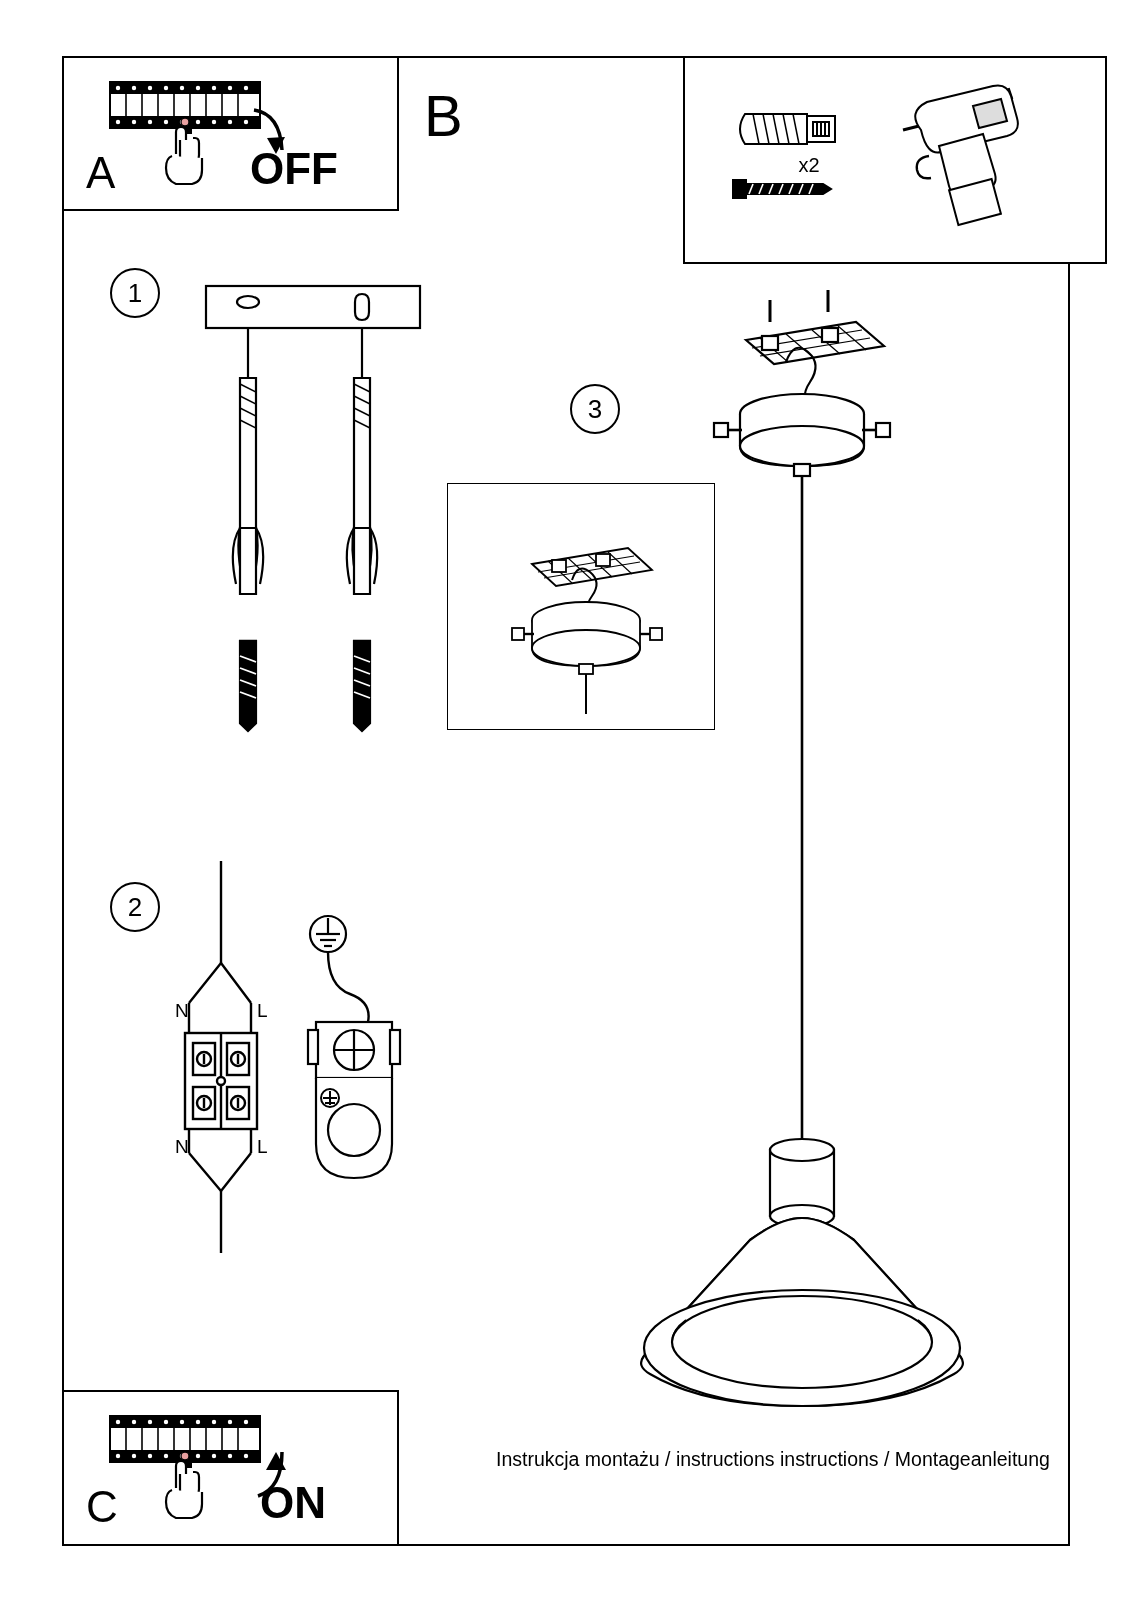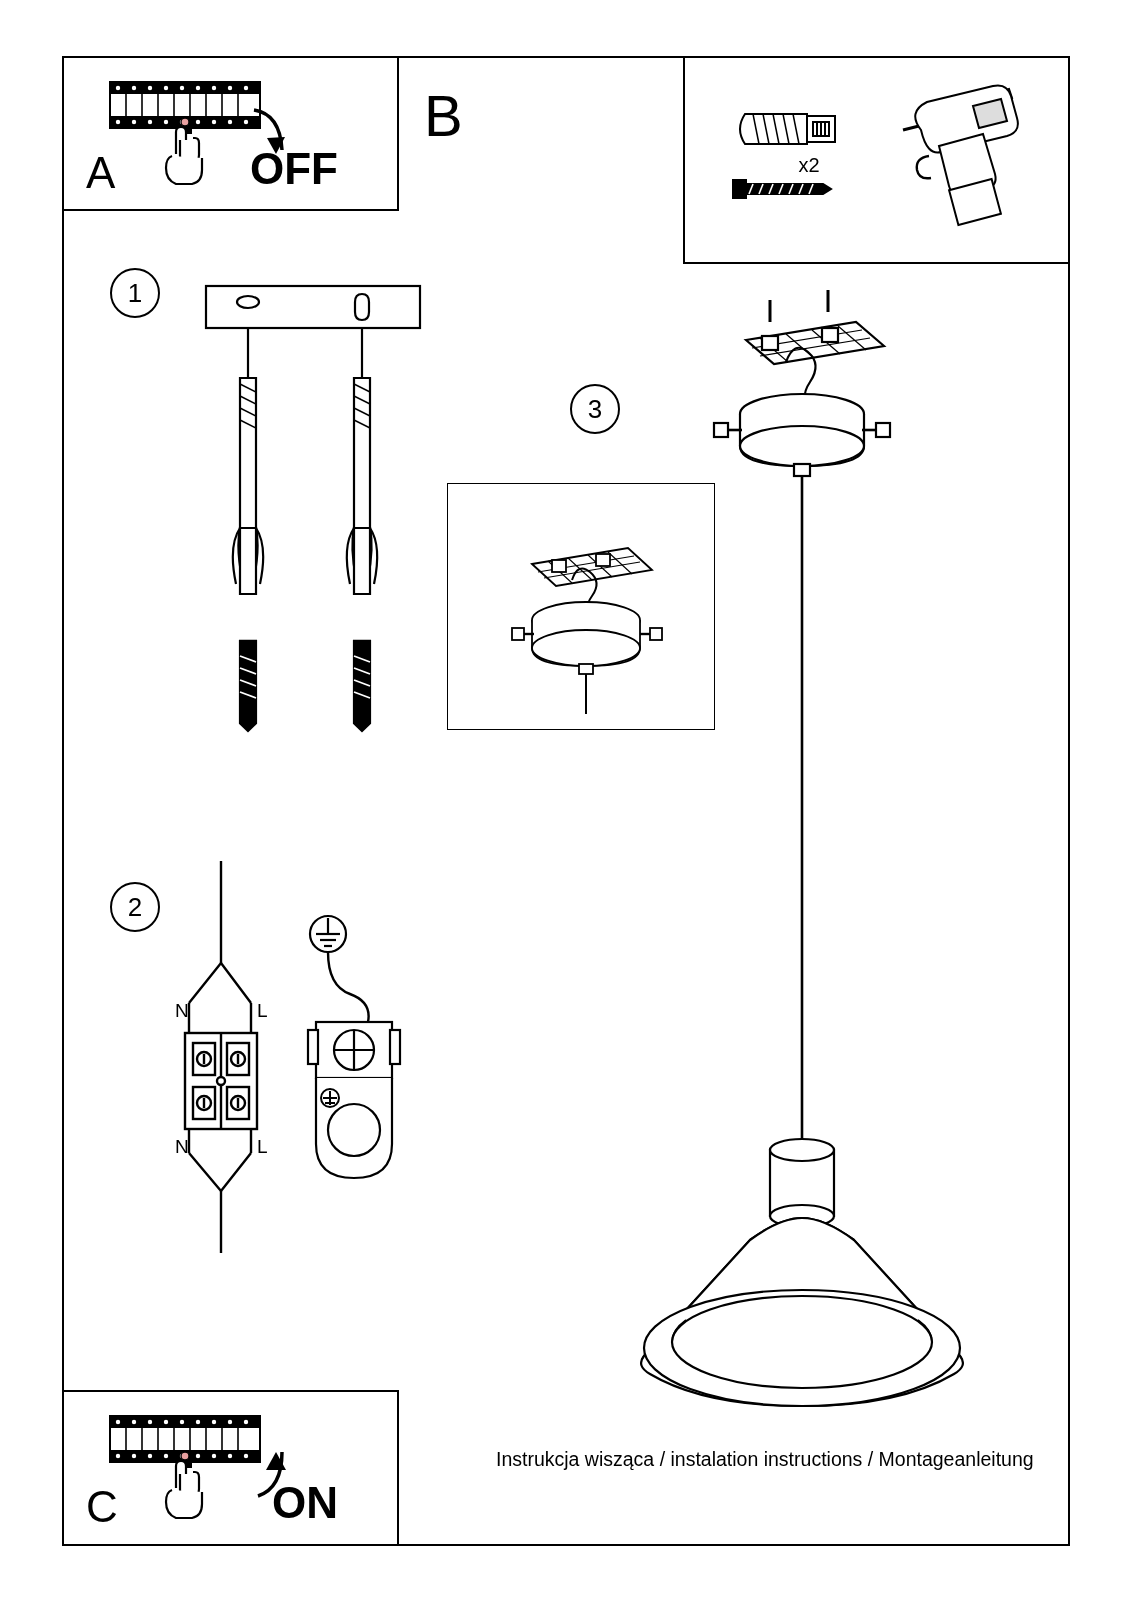--- a/index.html
+++ b/index.html
@@ -70,21 +70,21 @@
         <path d="M70 86 q-6 2 -6 12 q0 12 10 16 l16 0 q10 -2 10 -14 l0 -12" stroke-width="2.2" fill="#fff"></path>
       </g>
 
       <path d="M152 40 q26 4 28 40" fill="none" stroke="#000" stroke-width="3.5"></path>
       <path d="M180 92 l-9 -16 l18 -1 z" fill="#000" transform="translate(-6,-8)"></path>
     </svg>
   </div>
 
   <div class="lbl txt-huge" style="left:424px;top:82px;">B</div>
 
-  <div class="box" style="left:683px;top:56px;width:387px;height:208px;">
+  <div class="box" style="left:683px;top:56px;width:424px;height:208px;">
     <svg style="position:absolute;left:22px;top:14px;" width="350" height="180" viewBox="0 0 350 180">
       <g fill="none" stroke="#000" stroke-width="2">
 
         <path d="M38 42 l62 0 l0 30 l-62 0 q-10 -15 0 -30 z" fill="#fff"></path>
         <path d="M100 44 l28 0 l0 26 l-28 0 z" fill="#fff"></path>
         <g stroke-width="1.5">
           <line x1="46" y1="42" x2="52" y2="72"></line>
             <line x1="56" y1="42" x2="62" y2="72"></line>
           <line x1="66" y1="42" x2="72" y2="72"></line>
             <line x1="76" y1="42" x2="82" y2="72"></line>
@@ -325,21 +325,21 @@
       <path d="M192 918 q22 0 52 22 l106 116 q6 8 -4 14" fill="#fff"></path>
       <path d="M140 940 l-106 116 q-8 10 6 18 q54 32 152 32 q98 0 152 -32 q14 -8 6 -18 l-106 -116 q-30 -22 -52 -22 q-22 0 -52 22 z" fill="#fff"></path>
       <ellipse cx="192" cy="1048" rx="158" ry="58" fill="#fff"></ellipse>
       <ellipse cx="192" cy="1042" rx="130" ry="46" fill="#fff"></ellipse>
       <path d="M62 1042 q0 -12 14 -22 M322 1042 q0 -12 -14 -22" stroke-width="1.6"></path>
     </g>
   </svg>
 
   <div class="box" style="left:62px;top:1390px;width:337px;height:156px;">
     <div class="lbl txt-big" style="left:22px;top:90px;">C</div>
-    <div class="lbl txt-big" style="left:208px;top:86px;font-weight:bold;text-align:center;">ON</div>
+    <div class="lbl txt-big" style="left:196px;top:86px;font-weight:bold;text-align:center;">ON</div>
 
     <svg style="position:absolute;left:38px;top:12px;" width="180" height="130" viewBox="0 0 180 130">
       <g fill="none" stroke="#000" stroke-width="2">
         <rect x="8" y="12" width="150" height="46"></rect>
         <rect x="8" y="12" width="150" height="12" fill="#000" stroke="none"></rect>
         <rect x="8" y="46" width="150" height="12" fill="#000" stroke="none"></rect>
         <g stroke-width="1.6">
           <line x1="24" y1="12" x2="24" y2="58"></line>
             <line x1="40" y1="12" x2="40" y2="58"></line>
           <line x1="56" y1="12" x2="56" y2="58"></line>
@@ -374,16 +374,16 @@
         <path d="M78 70 l0 16 q0 6 5 6 l8 0 q6 0 6 -7 l0 -12 q0 -5 -4 -5 l-2 0
                  M84 70 l0 -8 q0 -5 -5 -5 q-5 0 -5 5 l0 22" stroke-width="2.2" fill="#fff"></path>
         <path d="M70 86 q-6 2 -6 12 q0 12 10 16 l16 0 q10 -2 10 -14 l0 -12" stroke-width="2.2" fill="#fff"></path>
       </g>
       <path d="M156 92 q24 -8 24 -44" fill="none" stroke="#000" stroke-width="3.5"></path>
       <path d="M180 48 l-10 18 l20 0 z" fill="#000" transform="translate(-6,0)"></path>
     </svg>
   </div>
 
   <div class="footer" style="left:496px;top:1444px;">
-    <div>Instrukcja wisząca / instalation instructions / Montageanleitung</div>
+    <div>Instrukcja montażu / instructions instructions / Montageanleitung</div>
   </div>
 
 </div>
 
 </body></html>

